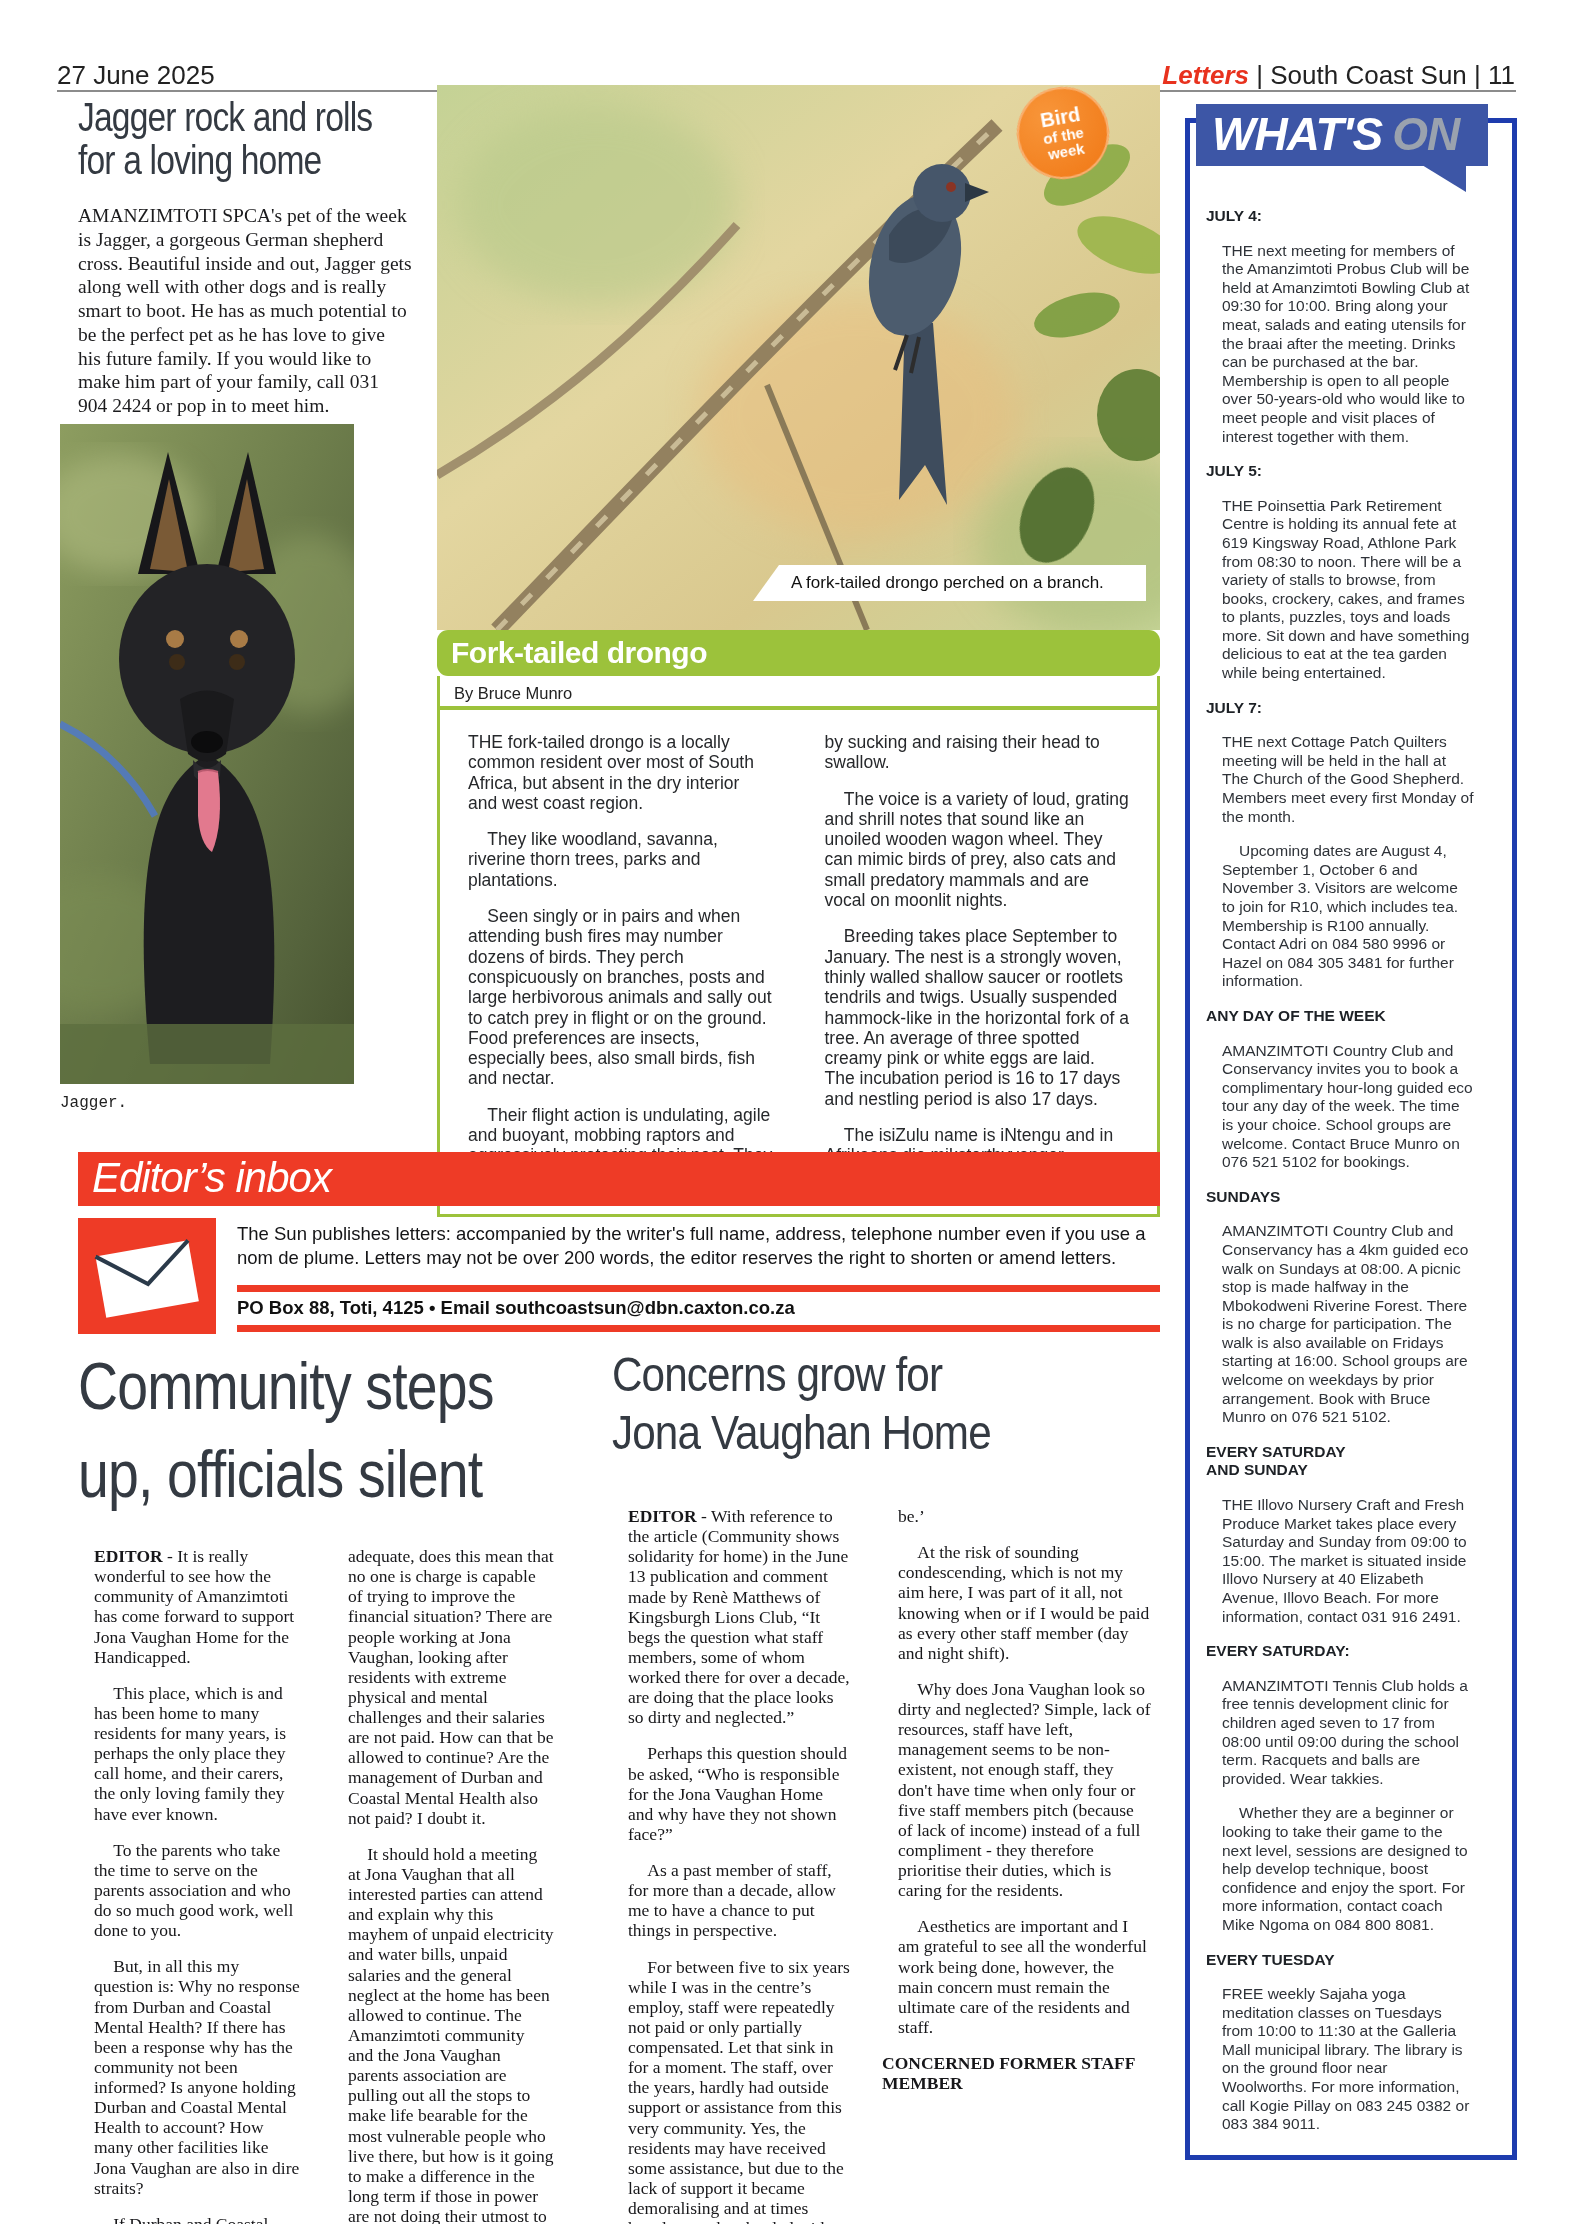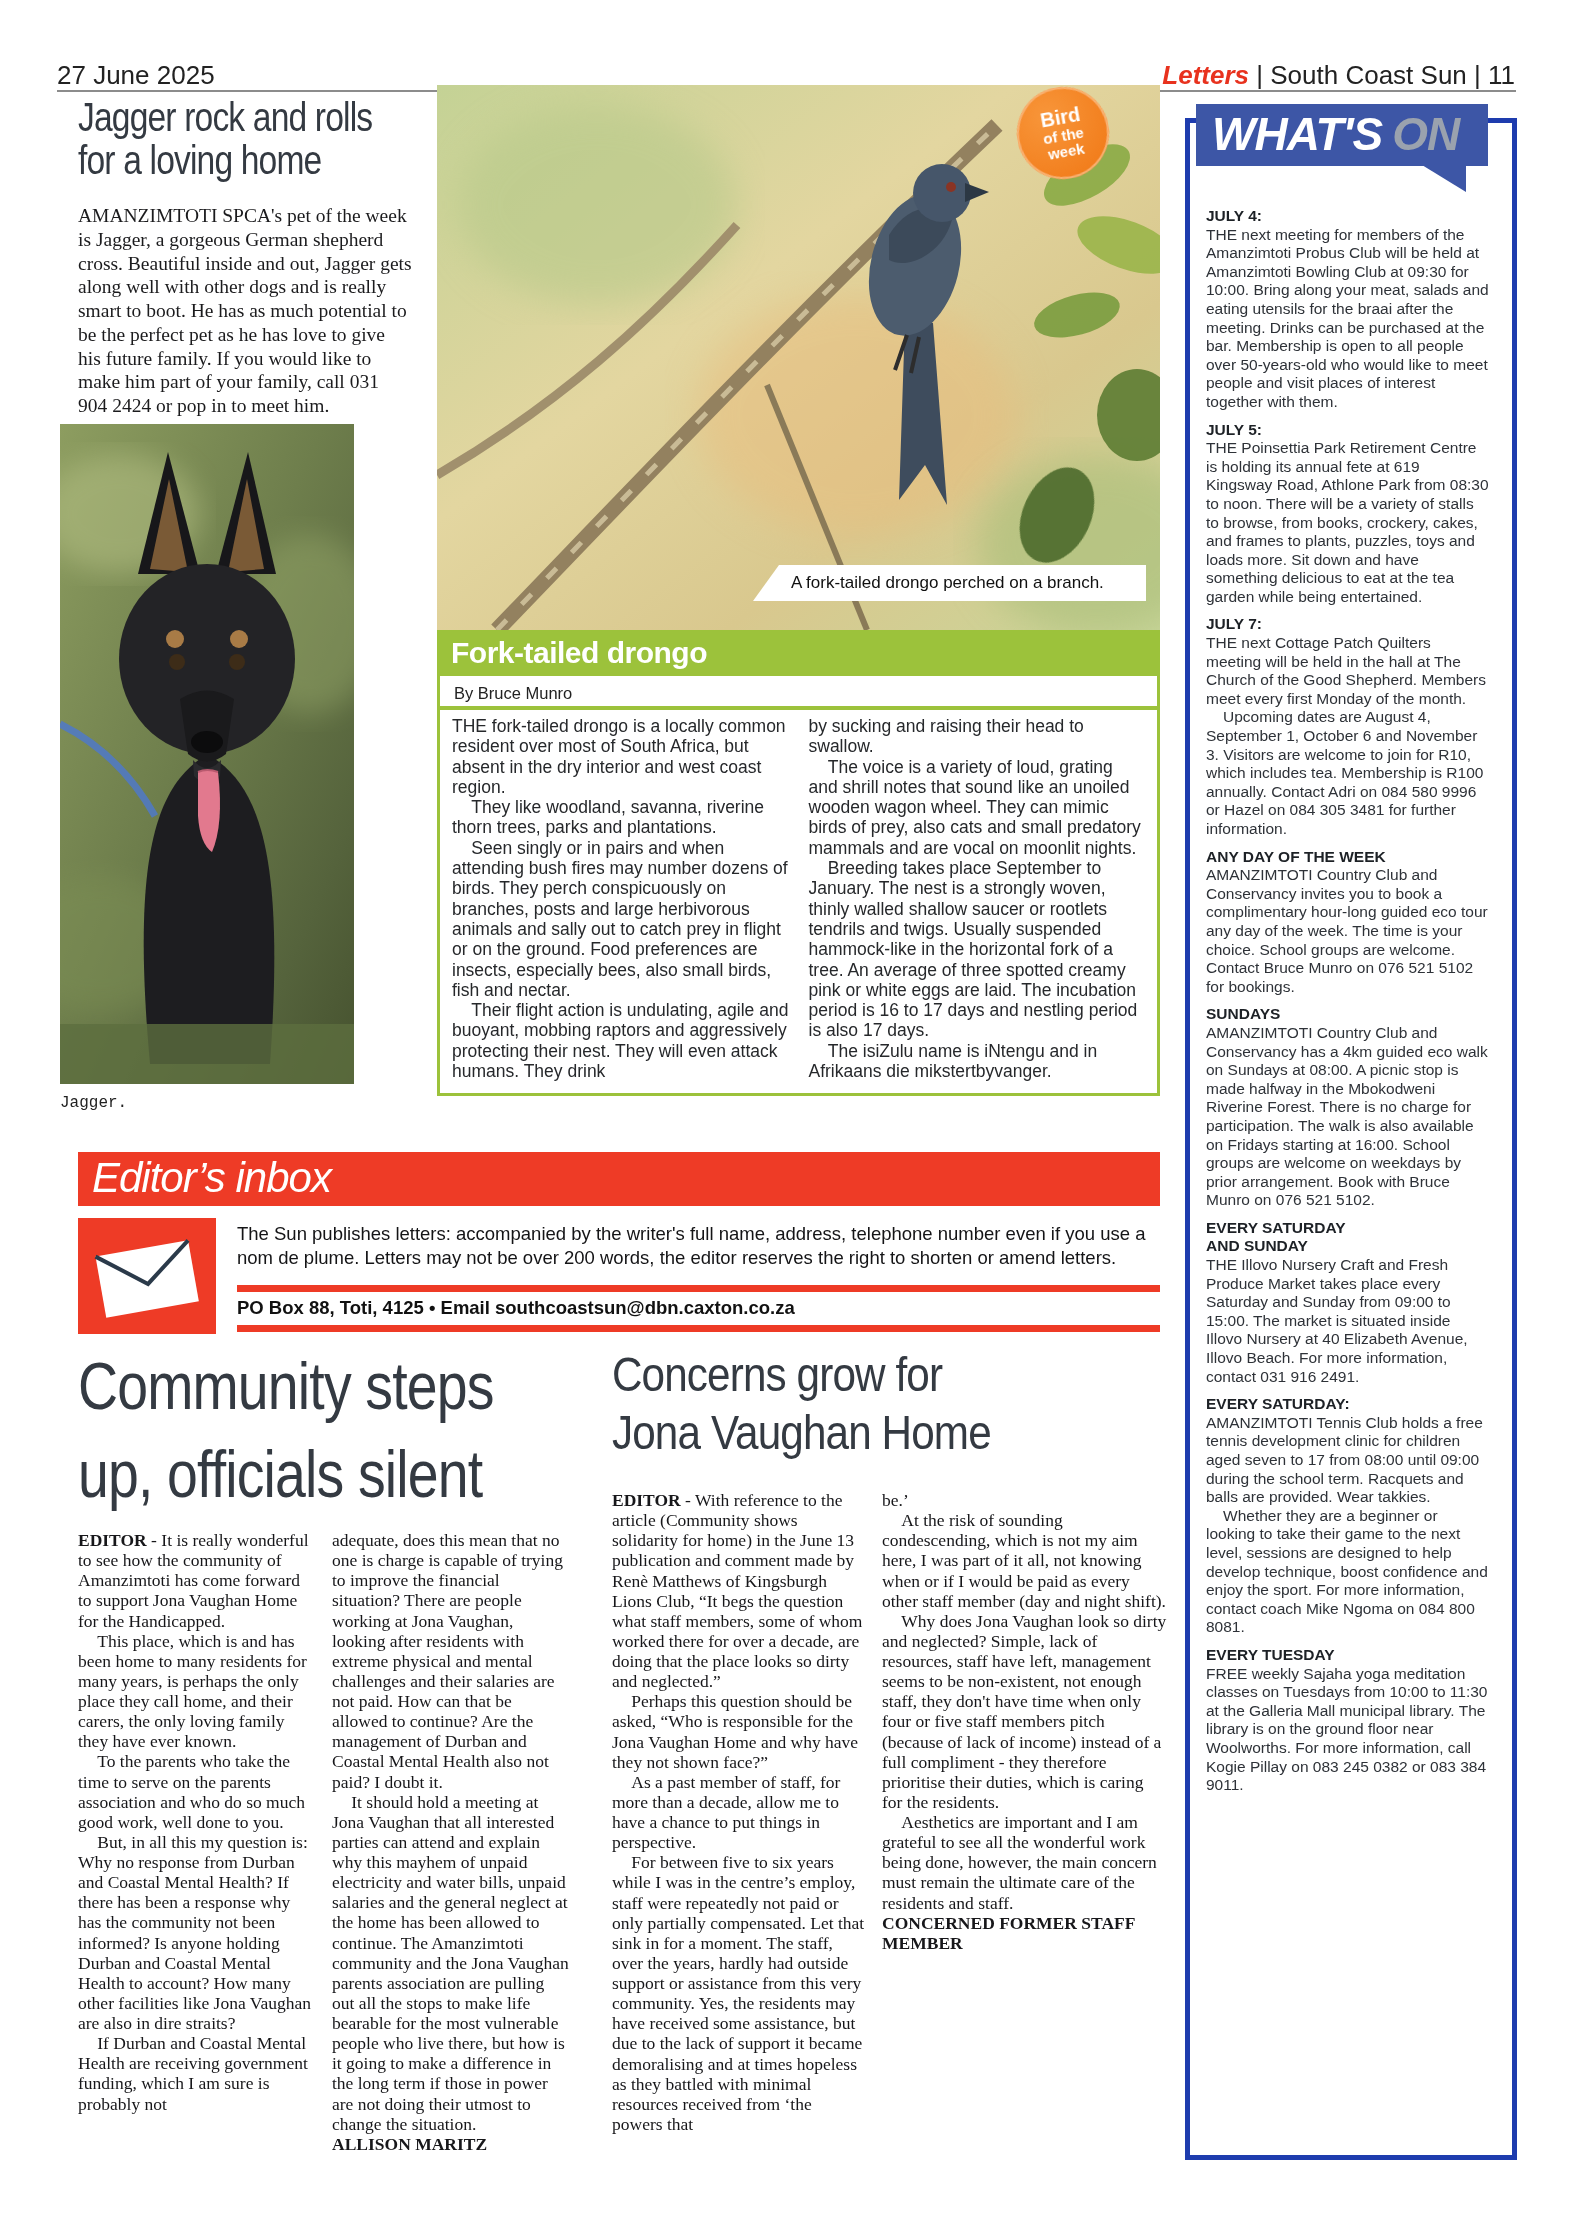--- a/index.html
+++ b/index.html
@@ -29,28 +29,28 @@
   .drongo .photo{display:block;width:723px;height:545px;}
   .badge{position:absolute;left:580px;top:2px;width:92px;height:92px;border-radius:50%;
          background:radial-gradient(circle at 35% 30%,#f8963a,#f07613);transform:rotate(-10deg);
          color:#fff;font-weight:bold;text-align:center;display:flex;flex-direction:column;
          justify-content:center;line-height:1.05;box-shadow:0 0 0 2px #f9b070 inset;}
   .badge .b1{font-size:20px;} .badge .b2,.badge .b3{font-size:15px;}
   .photo-cap{position:absolute;left:316px;top:480px;width:393px;height:36px;background:#fff;
              clip-path:polygon(26px 0,100% 0,100% 100%,0 100%);font-size:17px;line-height:36px;
              padding-left:38px;box-sizing:border-box;color:#101010;}
   .d-title{height:46px;background:#9cc23b;color:#fff;font-size:30px;font-weight:bold;
-           line-height:46px;padding-left:14px;letter-spacing:-.5px;}
+           line-height:46px;padding-left:14px;letter-spacing:-.5px;border-radius:11px;}
   .d-byline{height:34px;background:#fff;border-left:3px solid #9cc23b;border-right:3px solid #9cc23b;
             border-bottom:4px solid #9cc23b;font-size:16.5px;color:#222;padding:8px 8px 0 14px;
             box-sizing:border-box;}
   .d-body{border:3px solid #9cc23b;border-top:none;display:flex;gap:20px;
           padding:6px 12px 12px 12px;font-size:17.5px;line-height:1.16;color:#26282b;}
   .d-col{flex:1;}
-  .para{margin:0;}
+  .para{margin:16px;}
   .d-col .para + .para{text-indent:1.1em;}
 
   
   .inbox-banner{left:78px;top:1152px;width:1082px;height:54px;background:#ee3b26;color:#fff;
                 font-size:42px;font-weight:normal;font-style:italic;line-height:52px;
                 padding-left:14px;box-sizing:border-box;letter-spacing:-1px;}
   .env-box{left:78px;top:1218px;width:138px;height:116px;background:#ee3b26;}
   .inbox-info{left:237px;top:1222px;width:925px;font-size:18.5px;line-height:1.3;color:#141416;}
   .redbar{left:237px;width:923px;height:7px;background:#ee3b26;}
   .pobox{left:237px;top:1297px;font-size:18.5px;font-weight:bold;color:#111;}

